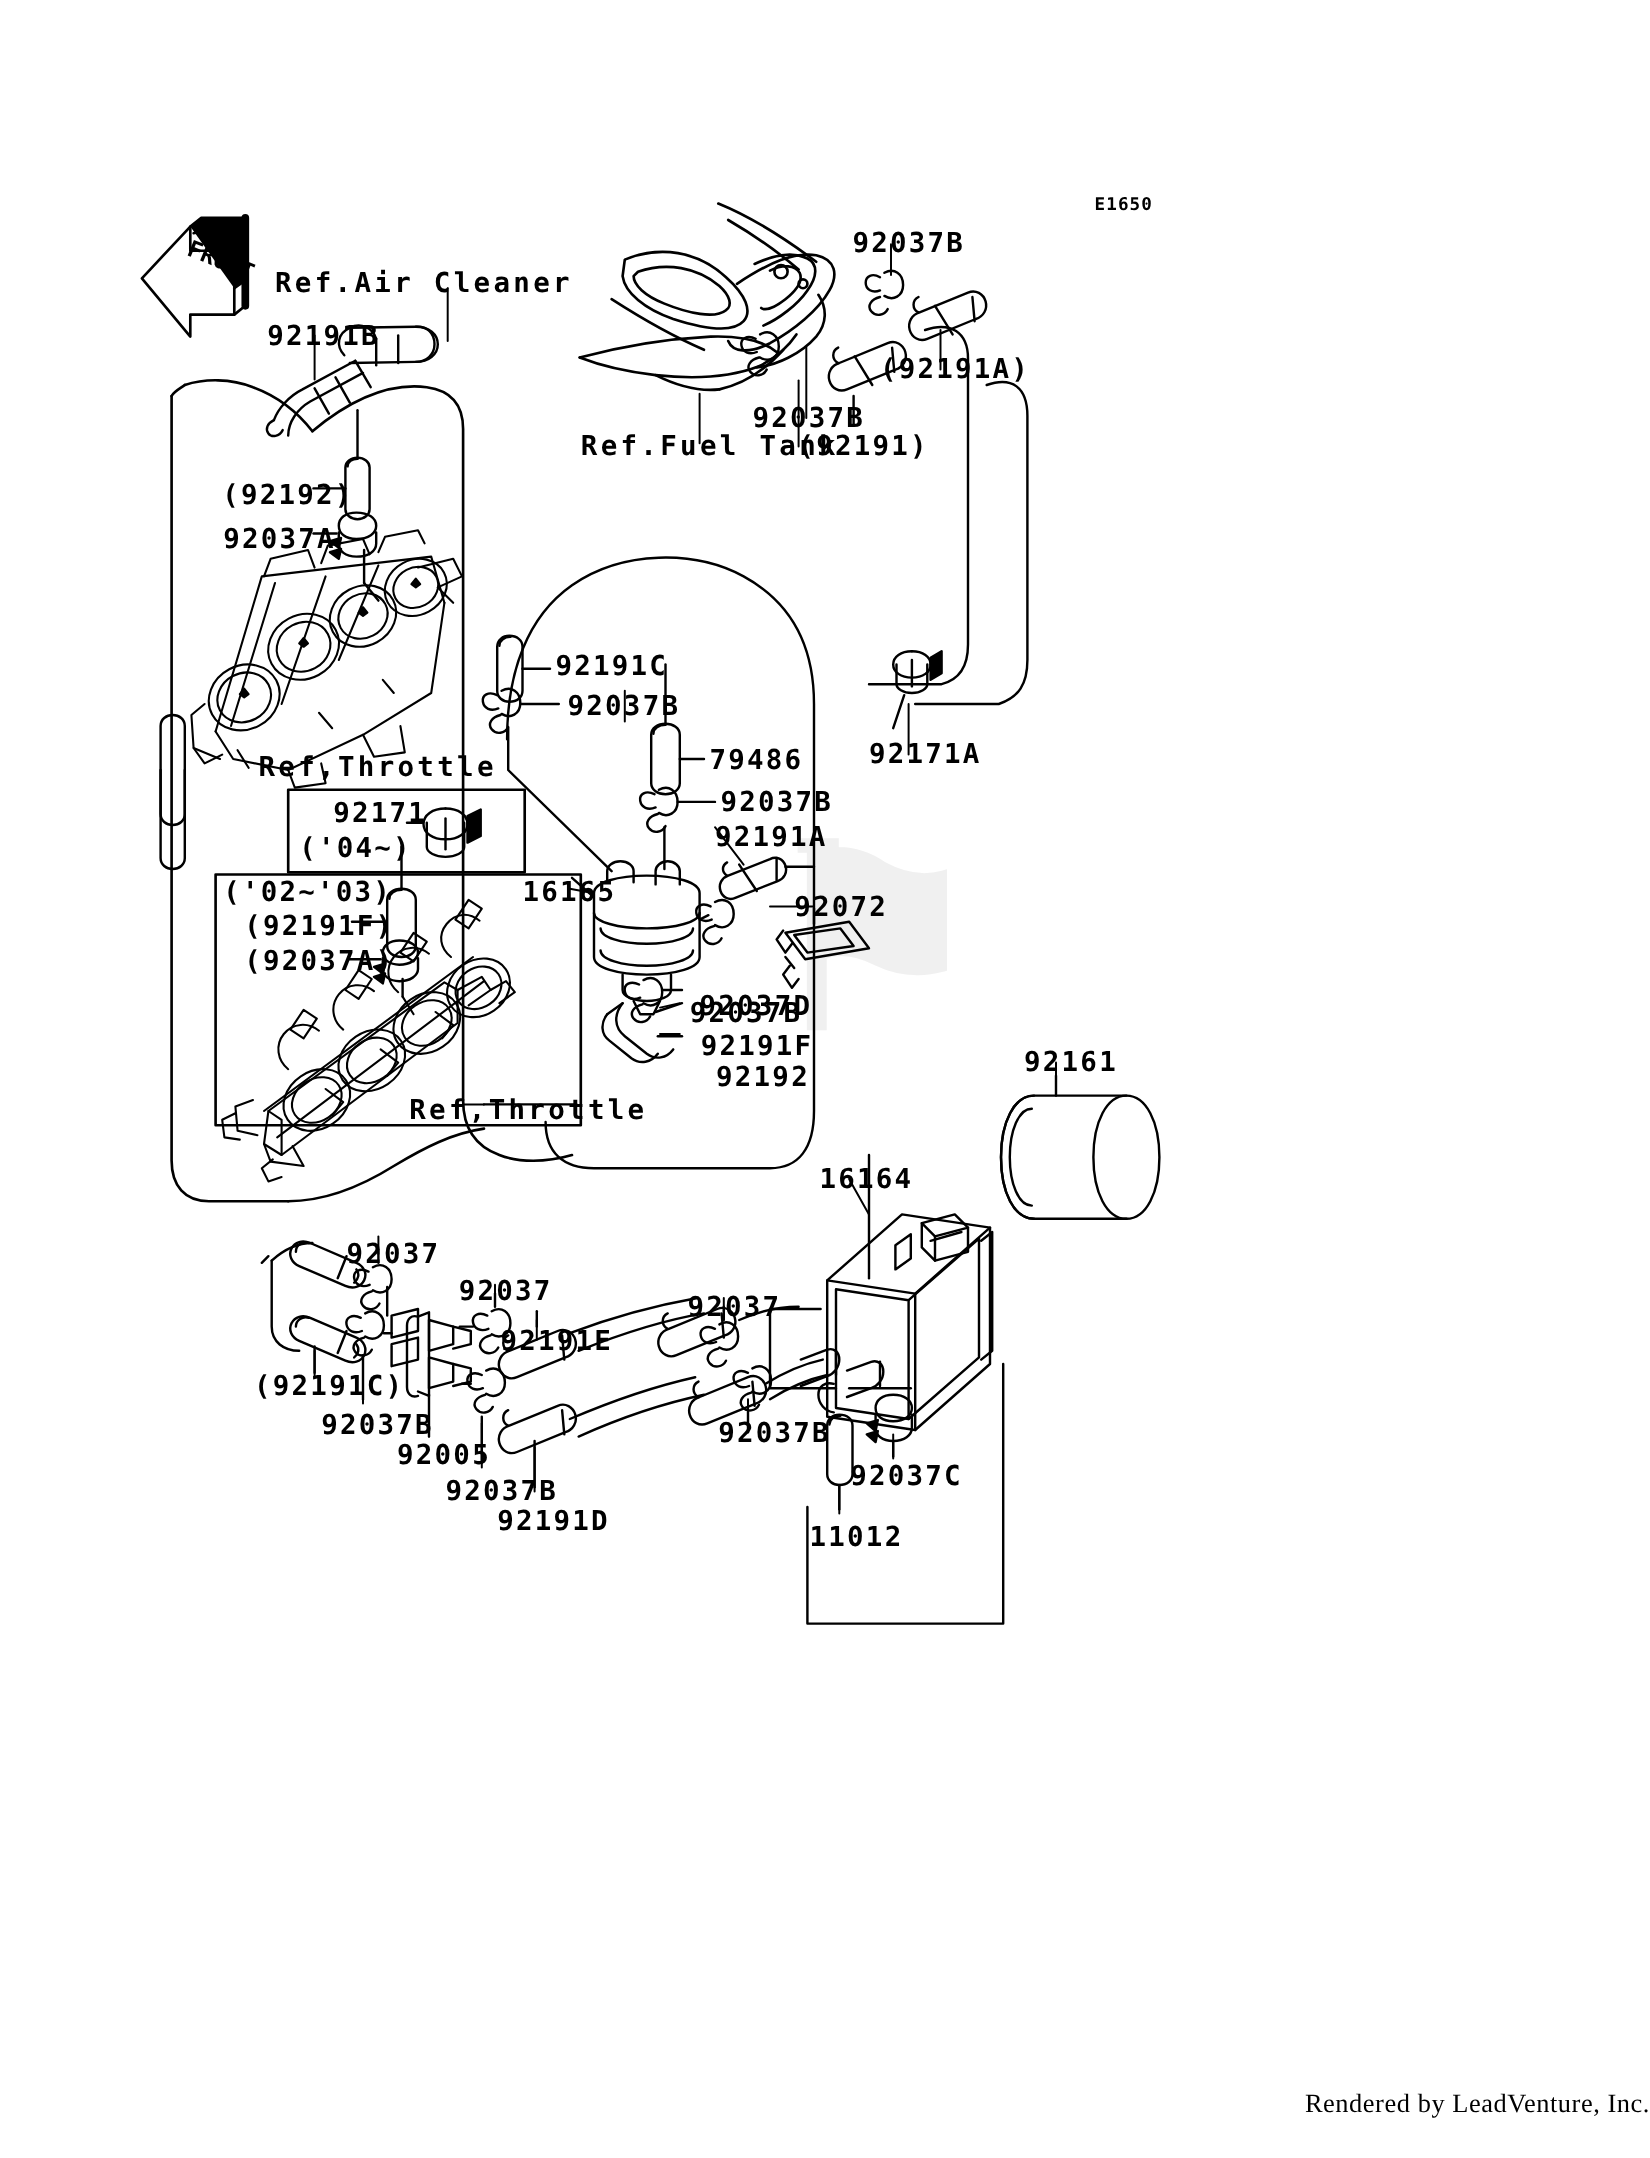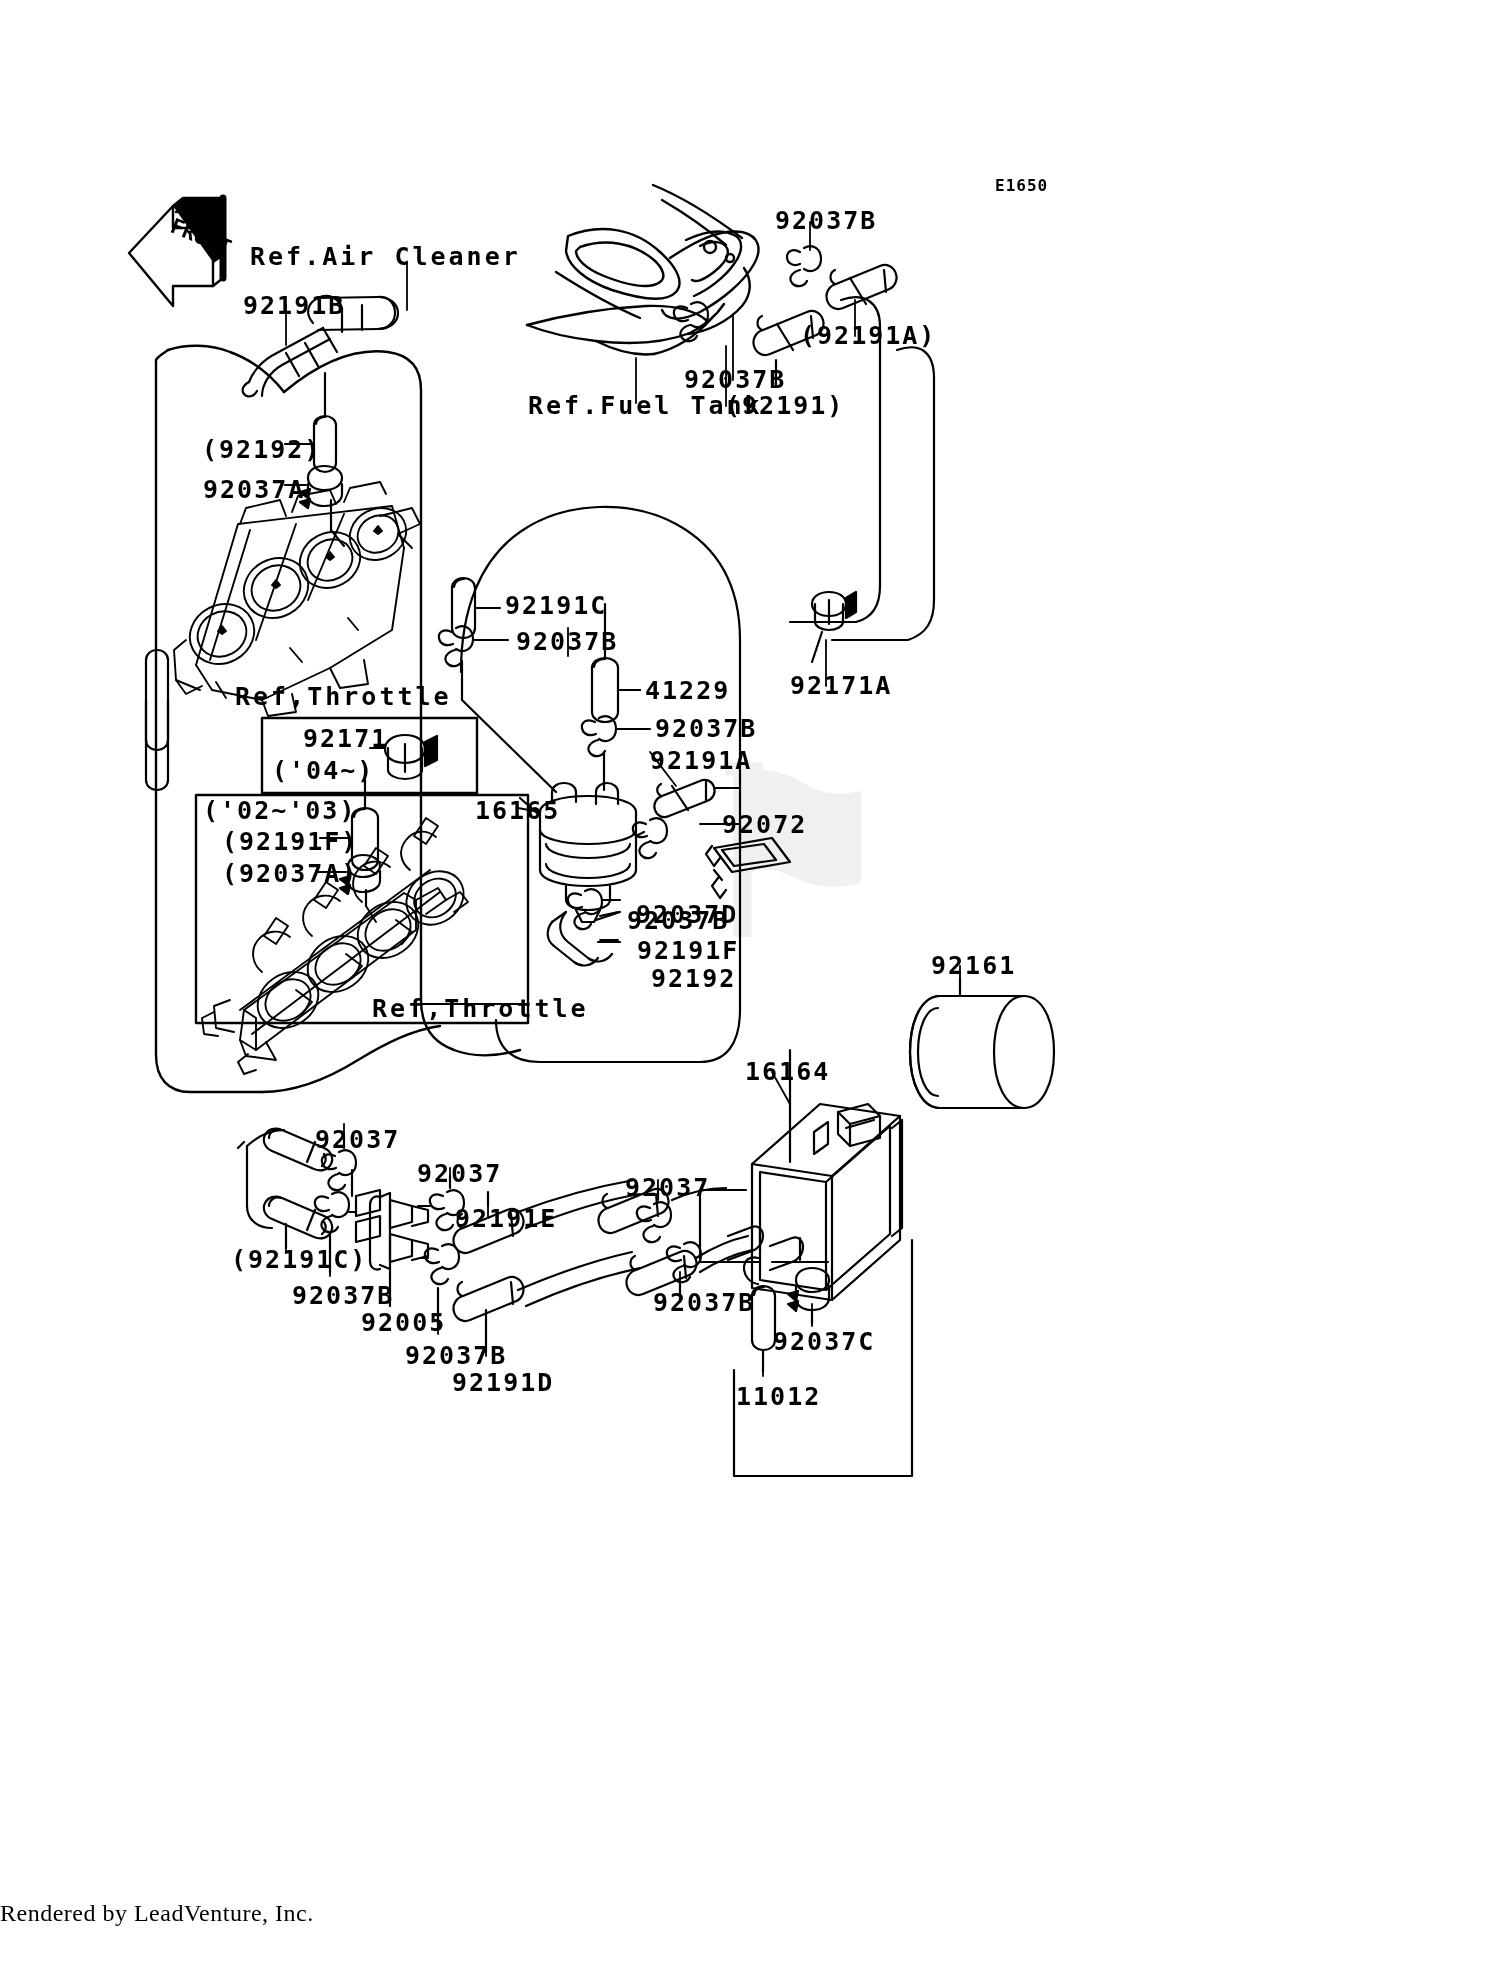--- a/index.html
+++ b/index.html
@@ -31,21 +31,21 @@
     letter-spacing:2px;
     white-space:nowrap;
     color:#000;
     line-height:1;
   }
   .lbl.ref{font-weight:bold;letter-spacing:3px;}
   .footer{
     position:absolute;
     left:0;
     width:1500px;
-    text-align:left;
+    text-align:right;
     font-family:"Liberation Serif","DejaVu Serif",serif;
     font-size:24px;
     font-weight:normal;
     letter-spacing:0.5px;
     color:#000;
   }
   .wm{
     position:absolute;
     color:#f0f0f0;
     font-family:"Liberation Sans",sans-serif;
@@ -574,21 +574,21 @@
   <div id="callout-host">
       <div class="lbl" style="left: 243px; top: 293px;">92191B</div>
       <div class="lbl" style="left: 775px; top: 208px;">92037B</div>
       <div class="lbl" style="left: 800px; top: 323px;">(92191A)</div>
       <div class="lbl" style="left: 684px; top: 367px;">92037B</div>
       <div class="lbl" style="left: 725px; top: 393px;">(92191)</div>
       <div class="lbl" style="left: 202px; top: 437px;">(92192)</div>
       <div class="lbl" style="left: 203px; top: 477px;">92037A</div>
       <div class="lbl" style="left: 505px; top: 593px; text-align: right;">92191C</div>
       <div class="lbl" style="left: 516px; top: 629px;">92037B</div>
-      <div class="lbl" style="left: 645px; top: 678px;">41229</div>
+      <div class="lbl" style="left: 645px; top: 678px;">79486</div>
       <div class="lbl" style="left: 790px; top: 673px;">92171A</div>
       <div class="lbl" style="left: 655px; top: 716px;">92037B</div>
       <div class="lbl" style="left: 650px; top: 748px;">92191A</div>
       <div class="lbl" style="left: 475px; top: 798px;">16165</div>
       <div class="lbl" style="left: 722px; top: 812px;">92072</div>
       <div class="lbl" style="left: 627px; top: 908px;">92037B</div>
       <div class="lbl" style="left: 636px; top: 902px;">92037D</div>
       <div class="lbl" style="left: 637px; top: 938px;">92191F</div>
       <div class="lbl" style="left: 637px; top: 966px; margin-left: 14px;">92192</div>
       <div class="lbl" style="left: 931px; top: 953px;">92161</div>

